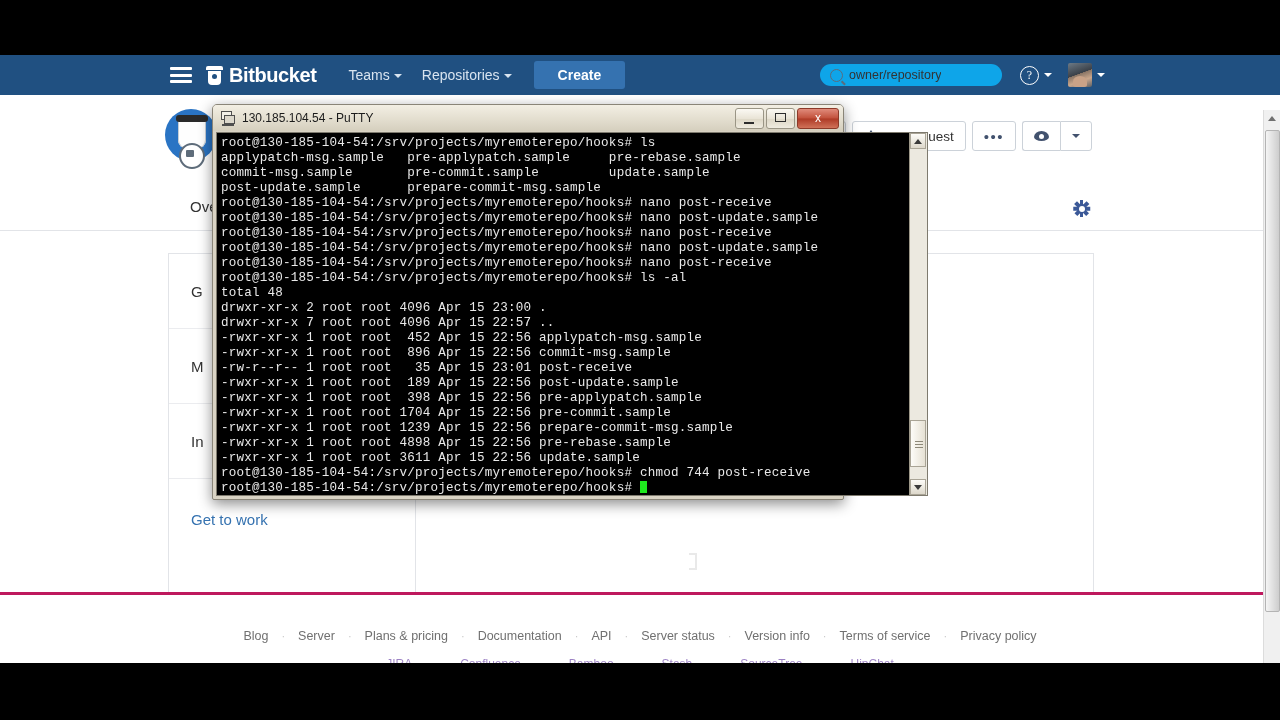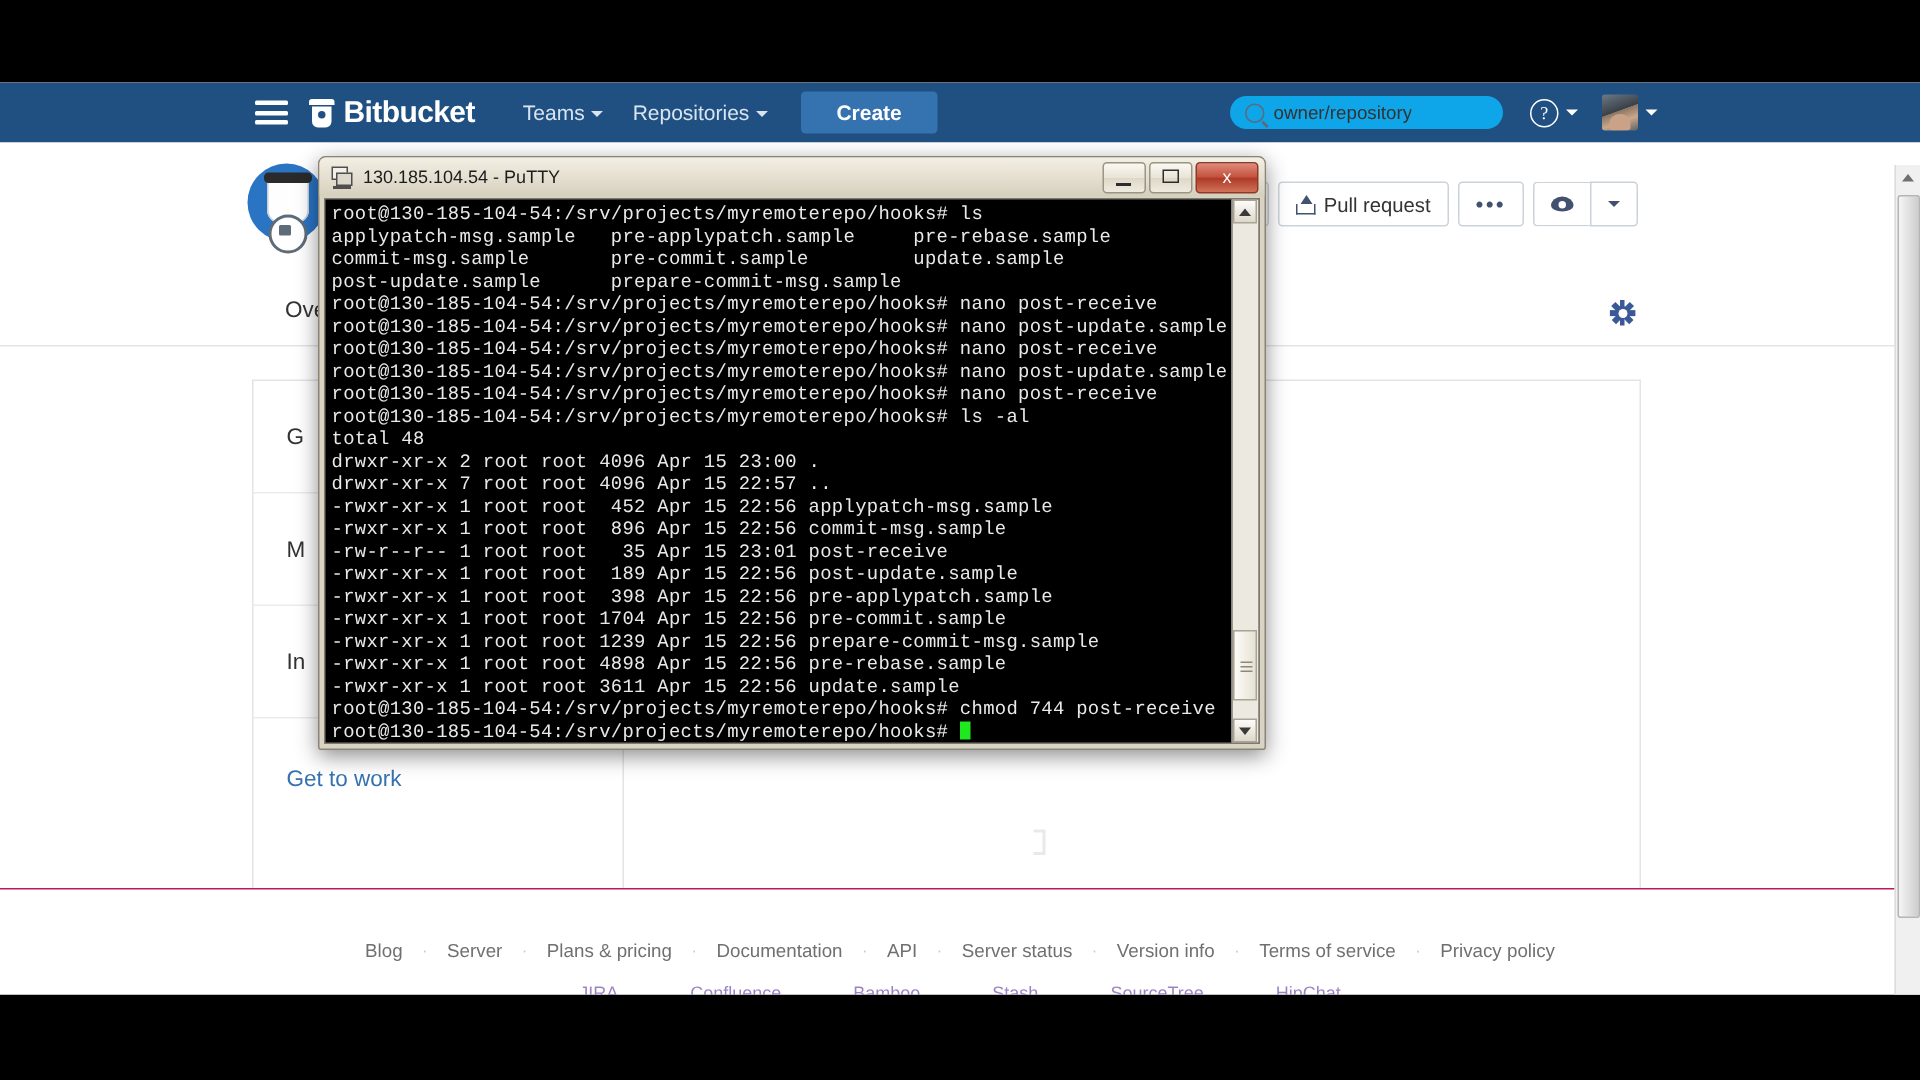--- a/index.html
+++ b/index.html
@@ -367,21 +367,21 @@
     color: #333;
     white-space: nowrap;
   }
 
   
   #footer {
     position: absolute;
     left: 0; top: 537px;
     width: 1280px;
     height: 71px;
-    border-top: 1px solid #be185d;
+    border-top: 3px solid #be185d;
     background: #fff;
   }
   .footer-links {
     position: absolute;
     left: 0; right: 0; top: 34px;
     display: flex;
     justify-content: center;
     align-items: center;
     gap: 0;
     font-size: 12.5px;
@@ -514,21 +514,21 @@
   }
   .wb .max-gl {
     position: absolute; left: 8px; top: 4px;
     width: 11px; height: 9px;
     border: 1.5px solid #2c2c2c;
     box-sizing: border-box;
   }
   #putty-body {
     position: absolute;
     left: 3px; top: 27px;
-    width: 624px;
+    width: 712px;
     height: 364px;
     background: #000;
     border: 1px solid #7e7a6e;
     box-sizing: border-box;
     display: flex;
   }
   #term {
     flex: 1;
     padding: 3px 0 0 4px;
     overflow: hidden;

